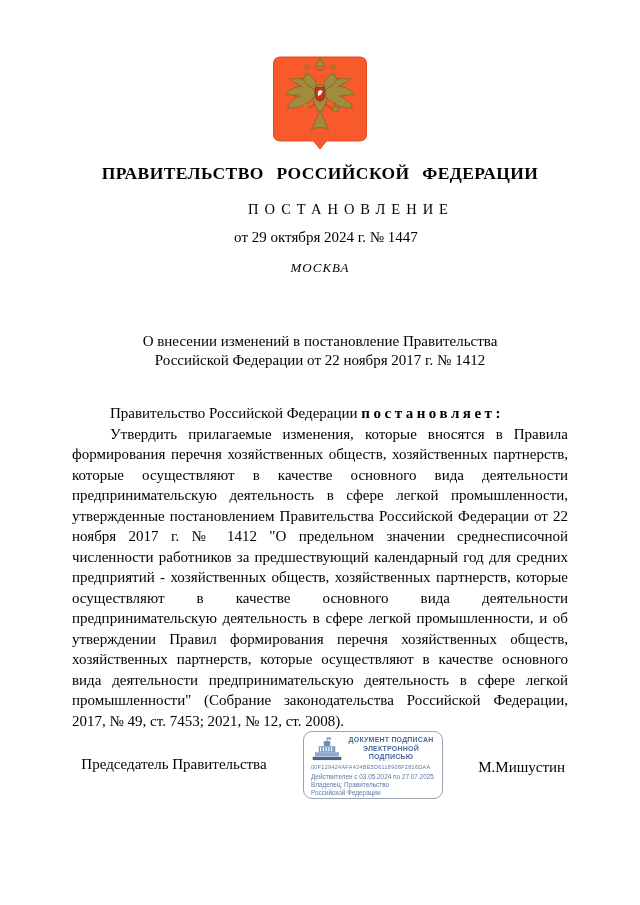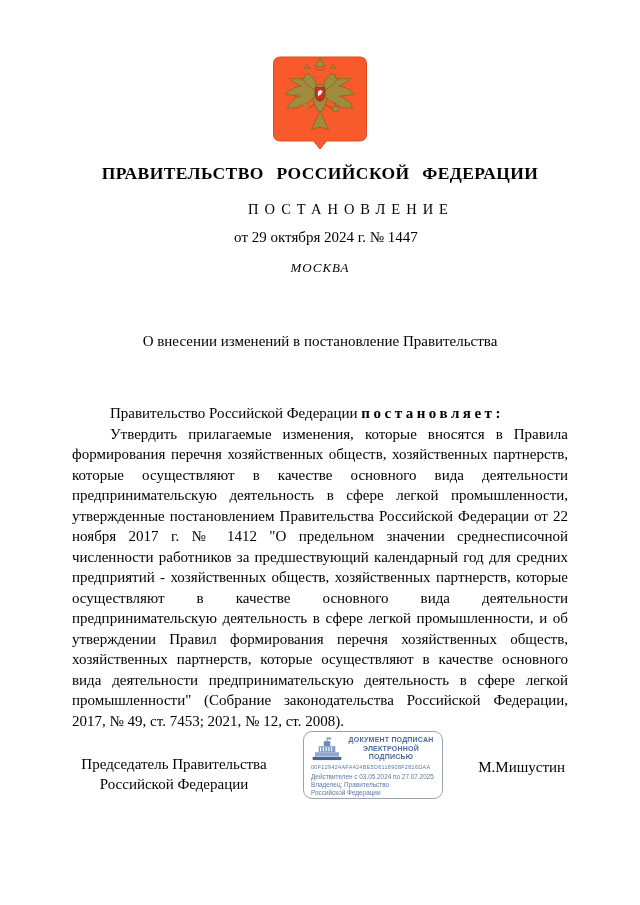--- a/index.html
+++ b/index.html
@@ -169,30 +169,30 @@
     </svg>
   </div>
 
   <div class="org-name">ПРАВИТЕЛЬСТВО РОССИЙСКОЙ ФЕДЕРАЦИИ</div>
   <div class="doc-type">ПОСТАНОВЛЕНИЕ</div>
   <div class="doc-date">от 29 октября 2024 г. № 1447</div>
   <div class="doc-city">МОСКВА</div>
 
   <div class="doc-title">
     <div>О внесении изменений в постановление Правительства</div>
+    <div>Российской Федерации от 22 ноября 2017 г. № 1412</div>
   </div>
 
   <div class="body-block">
     <p><span>Правительство Российской Федерации </span><span class="intro-bold">постановляет:</span></p>
     <p>Утвердить прилагаемые изменения, которые вносятся в Правила формирования перечня хозяйственных обществ, хозяйственных партнерств, которые осуществляют в качестве основного вида деятельности предпринимательскую деятельность в сфере легкой промышленности, утвержденные постановлением Правительства Российской Федерации от 22 ноября 2017 г. № 1412 "О предельном значении среднесписочной численности работников за предшествующий календарный год для средних предприятий - хозяйственных обществ, хозяйственных партнерств, которые осуществляют в качестве основного вида деятельности предпринимательскую деятельность в сфере легкой промышленности, и об утверждении Правил формирования перечня хозяйственных обществ, хозяйственных партнерств, которые осуществляют в качестве основного вида деятельности предпринимательскую деятельность в сфере легкой промышленности" (Собрание законодательства Российской Федерации, 2017, № 49, ст. 7453; 2021, № 12, ст. 2008).</p>
   </div>
 
   <div class="sig-position">
     <div>Председатель Правительства</div>
-    <div>Российской Федерации</div>
   </div>
 
   <div class="stamp">
     <div class="stamp-head">
       <span class="stamp-building">
         <svg viewBox="0 0 34 26" xmlns="http://www.w3.org/2000/svg">
           <g fill="#7F9CC4">
             <path d="M17 0.5 v4.5" stroke="#5B7AA8" stroke-width="0.8"></path>
             <rect x="17" y="0.5" width="4.5" height="2.2"></rect>
             <rect x="13.5" y="4.5" width="7" height="5.5" fill="#6C8BB5"></rect>

